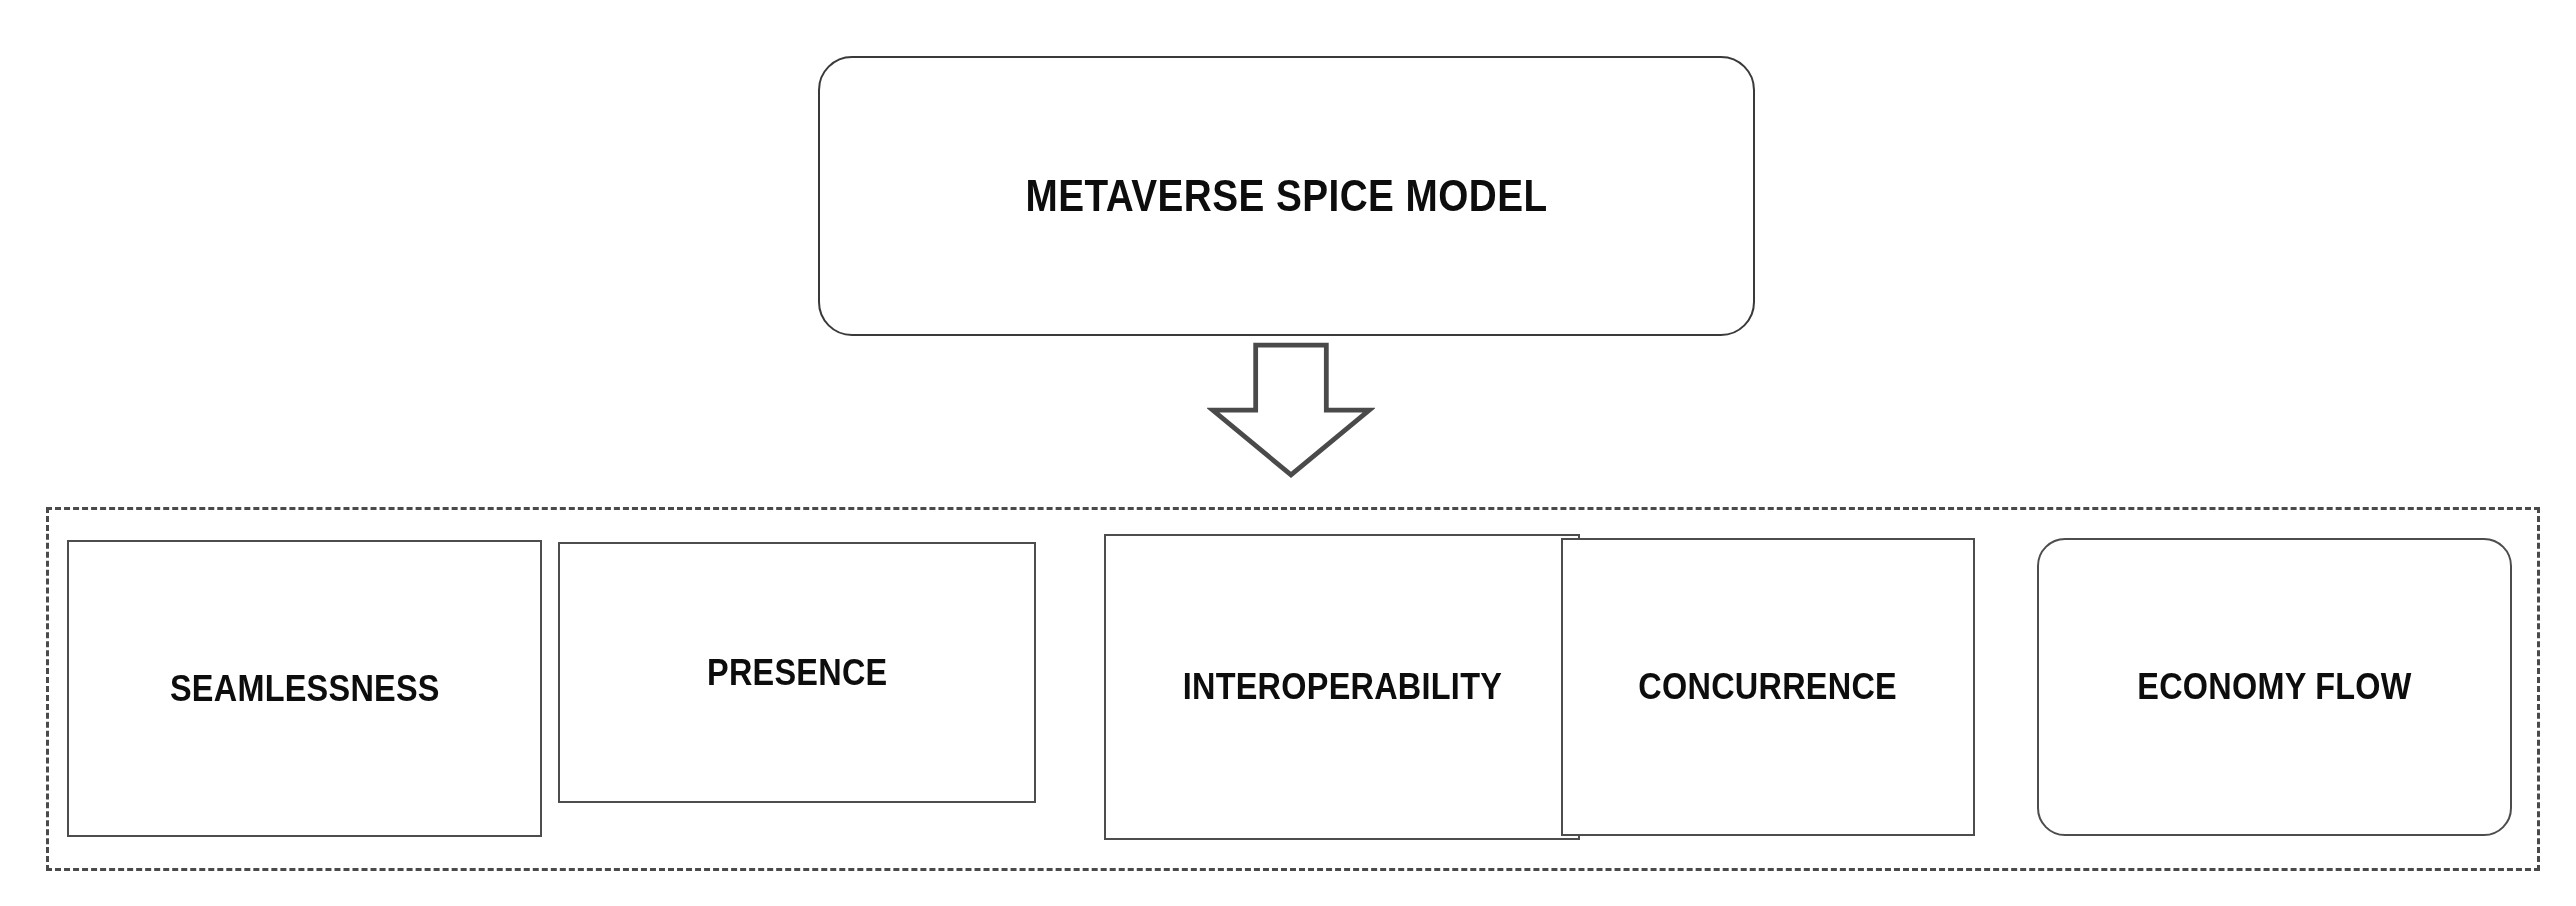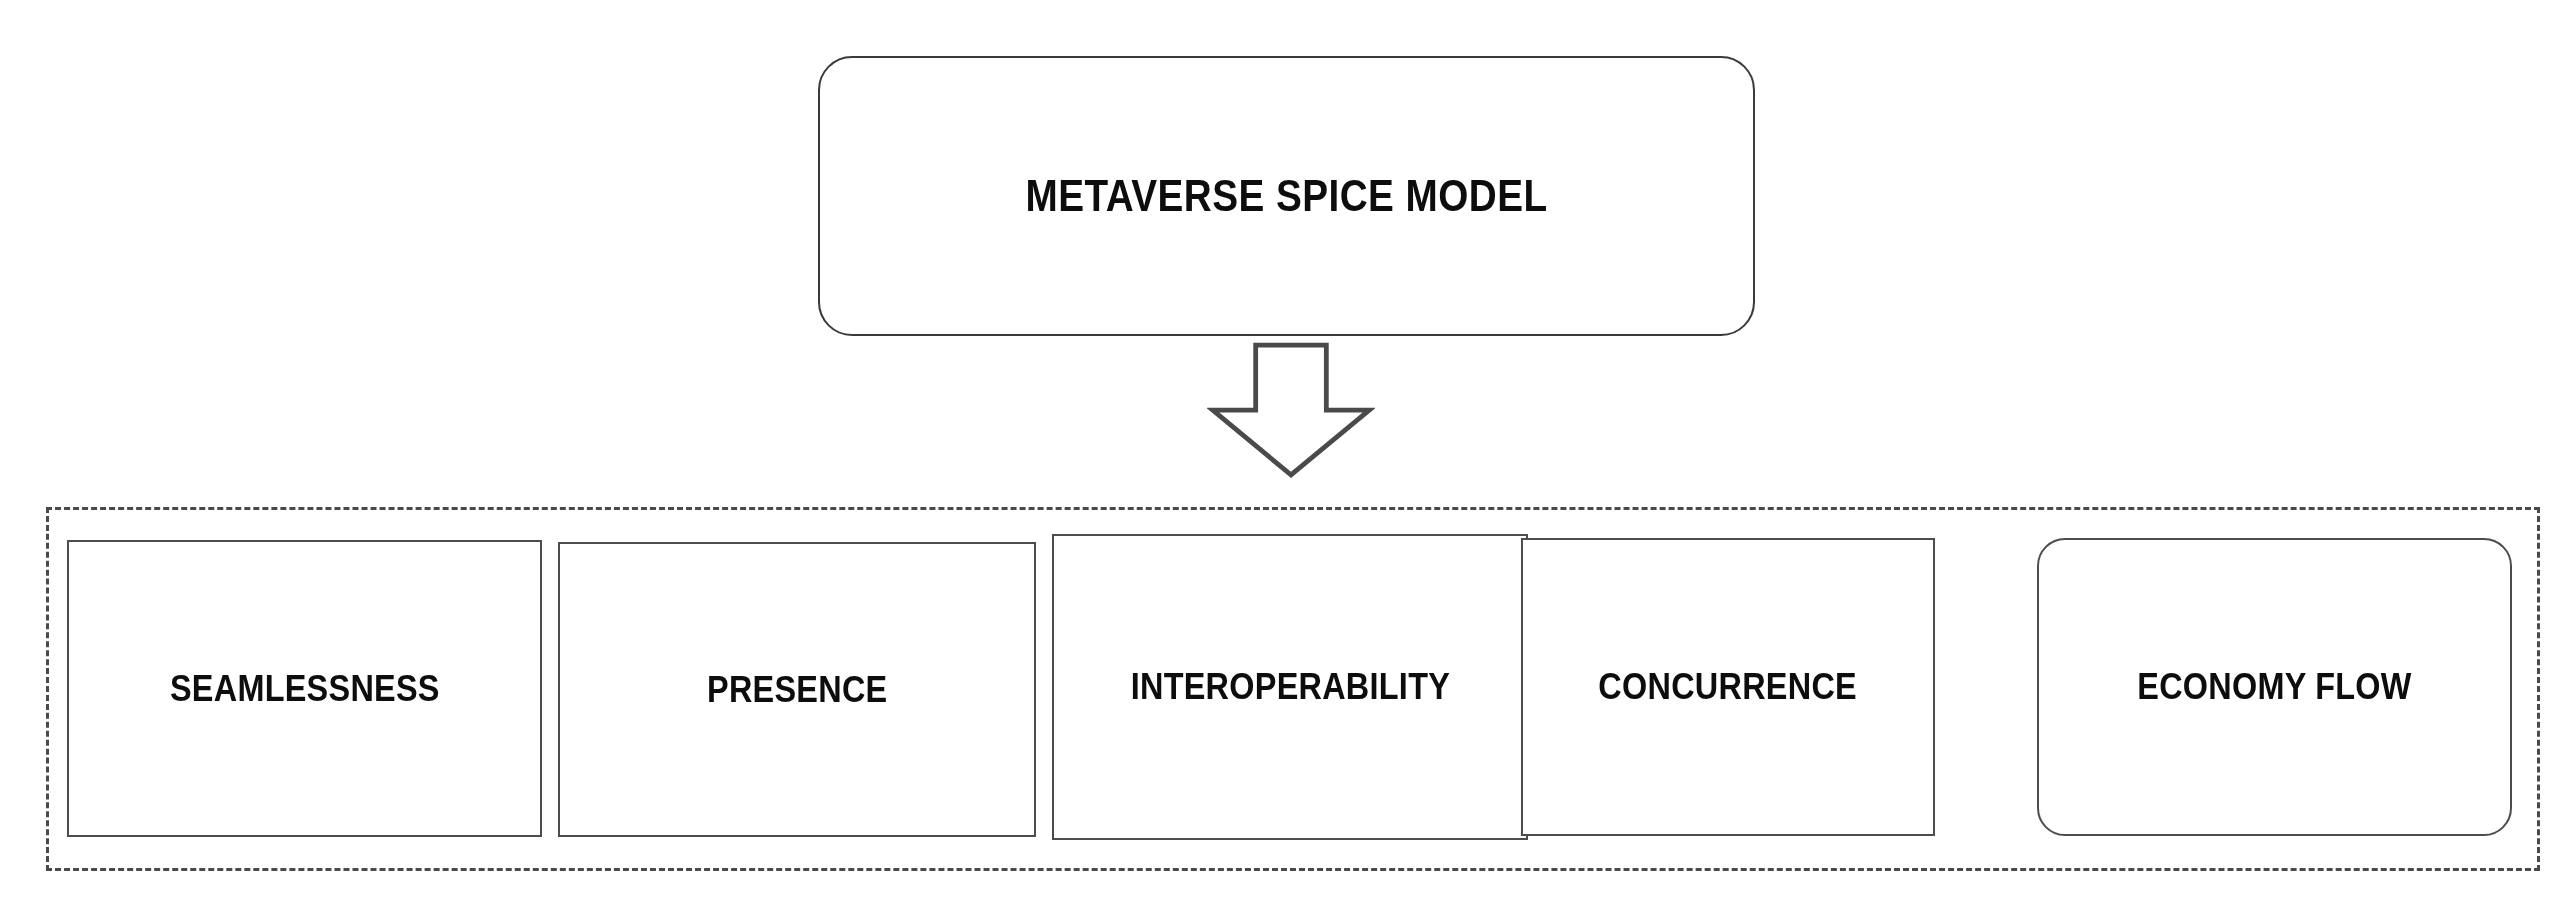--- a/index.html
+++ b/index.html
@@ -87,23 +87,23 @@
     font-weight: 700;
     letter-spacing: 0.3px;
     color: #0d0d0d;
     text-align: center;
     transform: scaleX(0.90);
     white-space: nowrap;
   }
 
   
   .box-0 { left: 67px;   top: 540px; width: 475px; height: 297px; }
-  .box-1 { left: 558px;  top: 542px; width: 478px; height: 295px; }
-  .box-2 { left: 1052px; top: 534px; width: 476px; height: 306px; }
-  .box-3 { left: 1521px; top: 538px; width: 414px; height: 298px; }
+  .box-1 { left: 558px;  top: 542px; width: 478px; height: 261px; }
+  .box-2 { left: 1104px; top: 534px; width: 476px; height: 306px; }
+  .box-3 { left: 1561px; top: 538px; width: 414px; height: 298px; }
   .box-4 { left: 2037px; top: 538px; width: 475px; height: 298px; border-radius: 28px; }
 </style>
 </head>
 <body>
 
 <div id="canvas">
 
   <div class="root-box">
     <span class="root-label">METAVERSE SPICE MODEL</span>
   </div>

